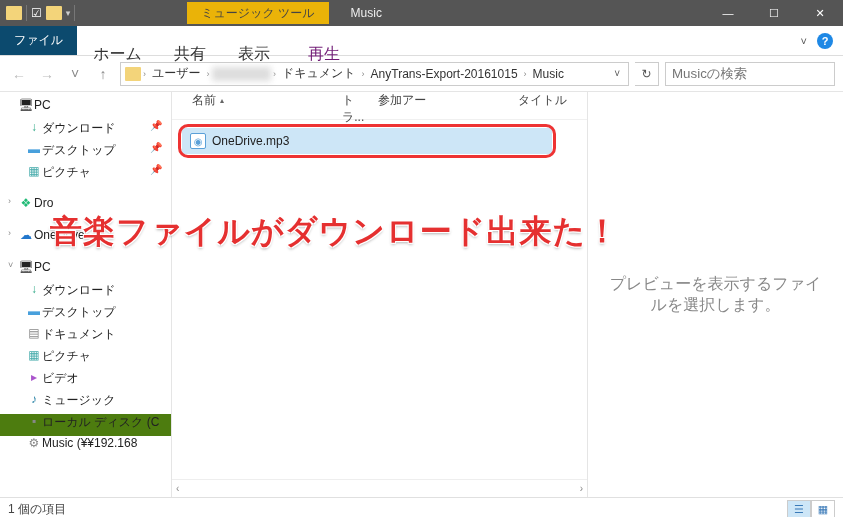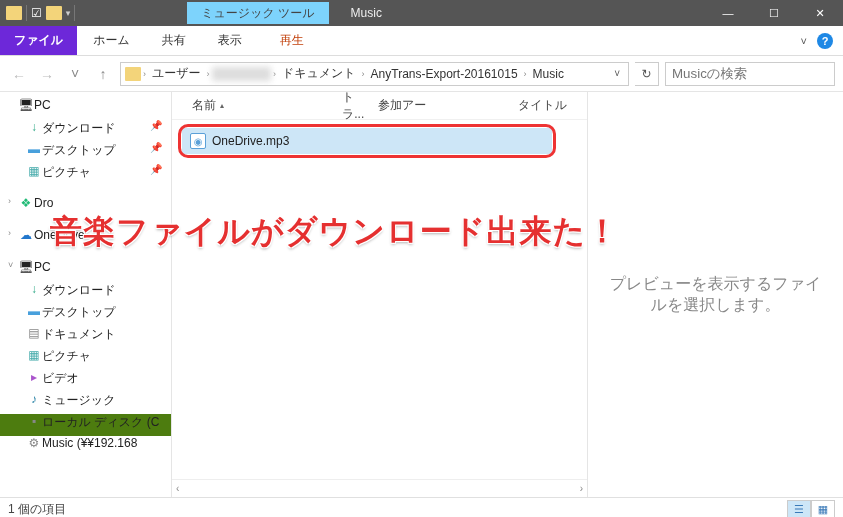--- a/index.html
+++ b/index.html
@@ -5,30 +5,30 @@
 * { margin: 0; padding: 0; box-sizing: border-box; font-family: "Yu Gothic UI", "Meiryo", sans-serif; }
 body { width: 843px; height: 517px; background: #fff; overflow: hidden; position: relative; font-size: 12px; }
 
 
 .titlebar { height: 26px; background: #555; display: flex; align-items: center; color: #fff; }
 .titlebar .qat { display: flex; align-items: center; gap: 4px; padding: 0 6px; }
 .titlebar .qat .icon-folder { width: 16px; height: 14px; background: #f3d47a; border-radius: 1px; }
 .titlebar .qat .sep { width: 1px; height: 16px; background: #777; }
 .titlebar .qat .check { color: #fff; font-size: 12px; }
 .titlebar .qat .dd { color: #ccc; font-size: 9px; }
-.titlebar .contextual { background: #7dd3fc; color: #444; height: 22px; padding: 3px 14px 0; margin-left: 106px; font-size: 12px; }
+.titlebar .contextual { background: #eab308; color: #444; height: 22px; padding: 3px 14px 0; margin-left: 106px; font-size: 12px; }
 .titlebar .title { margin-left: 22px; color: #eee; }
 .titlebar .winbtns { margin-left: auto; display: flex; }
 .titlebar .winbtn { width: 46px; height: 26px; display: flex; align-items: center; justify-content: center; color: #fff; font-size: 11px; }
 
 
 .ribbon { height: 30px; background: #fff; border-bottom: 1px solid #ddd; display: flex; align-items: stretch; }
-.ribbon .file { background: #6d28d9; color: #fff; padding: 6px 14px; font-size: 12px; font-weight: bold; }
-.ribbon .tab { padding: 6px 16px; font-size: 12px; color: #333; }
-.ribbon .tab.context { background: #fff; color: #c2410c; margin-left: 0; }
+.ribbon .file { background: #0c4a6e; color: #fff; padding: 6px 14px; font-size: 12px; }
+.ribbon .tab { padding: 6px 16px; font-size: 16px; color: #333; margin-top: 12px; }
+.ribbon .tab.context { background: #fff; color: #701a75; margin-left: 0; }
 .ribbon .right { margin-left: auto; display: flex; align-items: center; gap: 10px; padding-right: 10px; color: #555; }
 .ribbon .chev { font-size: 11px; }
 .ribbon .help { width: 16px; height: 16px; border-radius: 50%; background: #1e88e5; color: #fff; display: flex; align-items: center; justify-content: center; font-size: 11px; font-weight: bold; }
 
 
 .navbar { height: 36px; display: flex; align-items: center; gap: 6px; padding: 0 8px; border-bottom: 1px solid #e5e5e5; }
 .navbar .navbtn { width: 22px; height: 22px; display: flex; align-items: center; justify-content: center; color: #888; font-size: 14px; }
 .navbar .navbtn.disabled { color: #bbb; }
 .navbar .address { flex: 1; height: 24px; border: 1px solid #ccc; display: flex; align-items: center; padding: 0 4px; gap: 2px; overflow: hidden; }
 .navbar .address .fld { width: 16px; height: 14px; background: #f3d47a; border-radius: 1px; flex-shrink: 0; }
@@ -58,21 +58,21 @@
 .ic-od::before { content: "☁"; color: #2277cc; }
 .ic-doc::before { content: "▤"; color: #888; }
 .ic-vid::before { content: "▸"; color: #a5c; }
 .ic-mus::before { content: "♪"; color: #38a; }
 .ic-disk::before { content: "▪"; color: #888; }
 .ic-net::before { content: "⚙"; color: #888; }
 
 
 .content { flex: 1; display: flex; }
 .filelist { flex: 1; display: flex; flex-direction: column; border-right: 1px solid #e5e5e5; }
-.cols { display: flex; height: 28px; align-items: center; border-bottom: 1px solid #f0f0f0; color: #444; padding-left: 12px; }
+.cols { display: flex; height: 28px; align-items: flex-start; border-bottom: 1px solid #f0f0f0; color: #444; padding-left: 12px; }
 .cols .col { padding: 0 8px; }
 .cols .col.name { width: 150px; display: flex; align-items: center; gap: 4px; }
 .cols .sortup { font-size: 8px; color: #666; }
 .cols .col.tr { width: 36px; }
 .cols .col.title { width: 140px; }
 .filerow { margin: 8px 10px 0; height: 26px; background: #cde6f7; display: flex; align-items: center; gap: 6px; padding: 0 8px; width: 370px; position: relative; }
 .filerow .highlight { position: absolute; inset: -4px; border: 3px solid #e33; border-radius: 10px; pointer-events: none; }
 .filerow .ficon { width: 16px; height: 16px; border: 1px solid #5aa0d8; border-radius: 2px; display: flex; align-items: center; justify-content: center; color: #5aa0d8; font-size: 10px; background: #fff; }
 .filerow .fname { color: #222; }
 .scroll-h { height: 18px; border-top: 1px solid #eee; display: flex; align-items: center; justify-content: space-between; padding: 0 4px; color: #888; font-size: 10px; }

